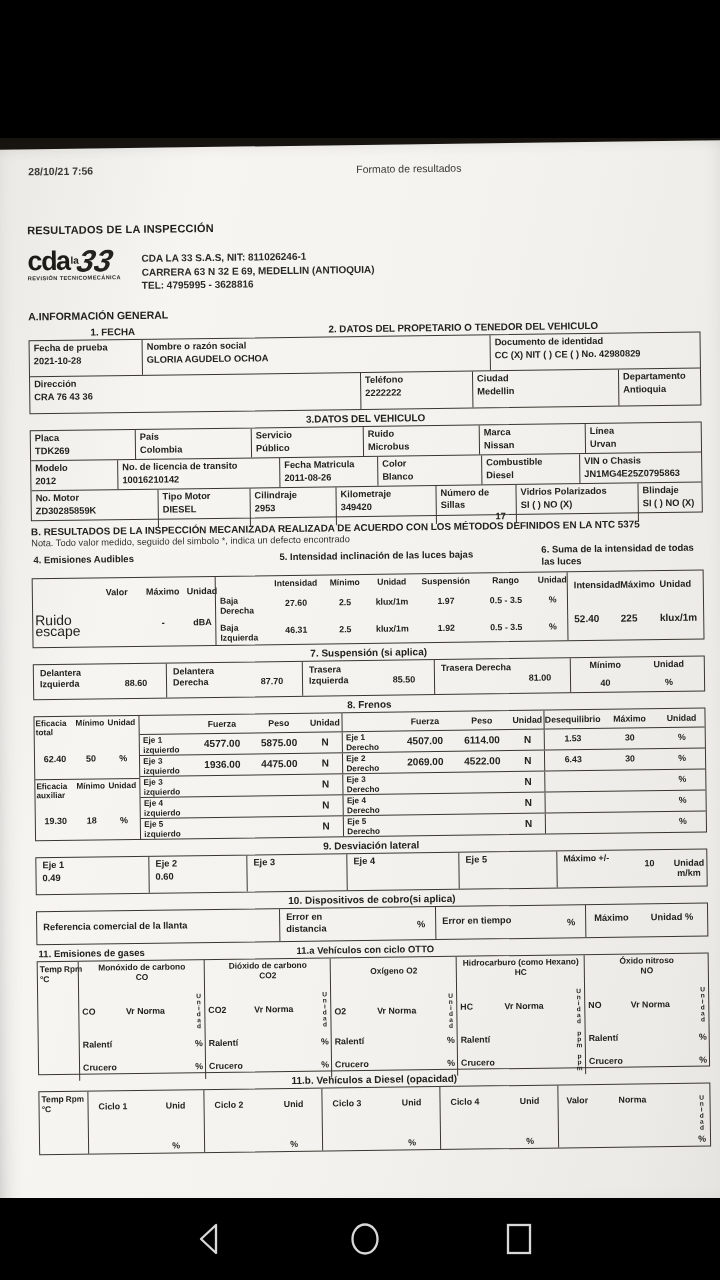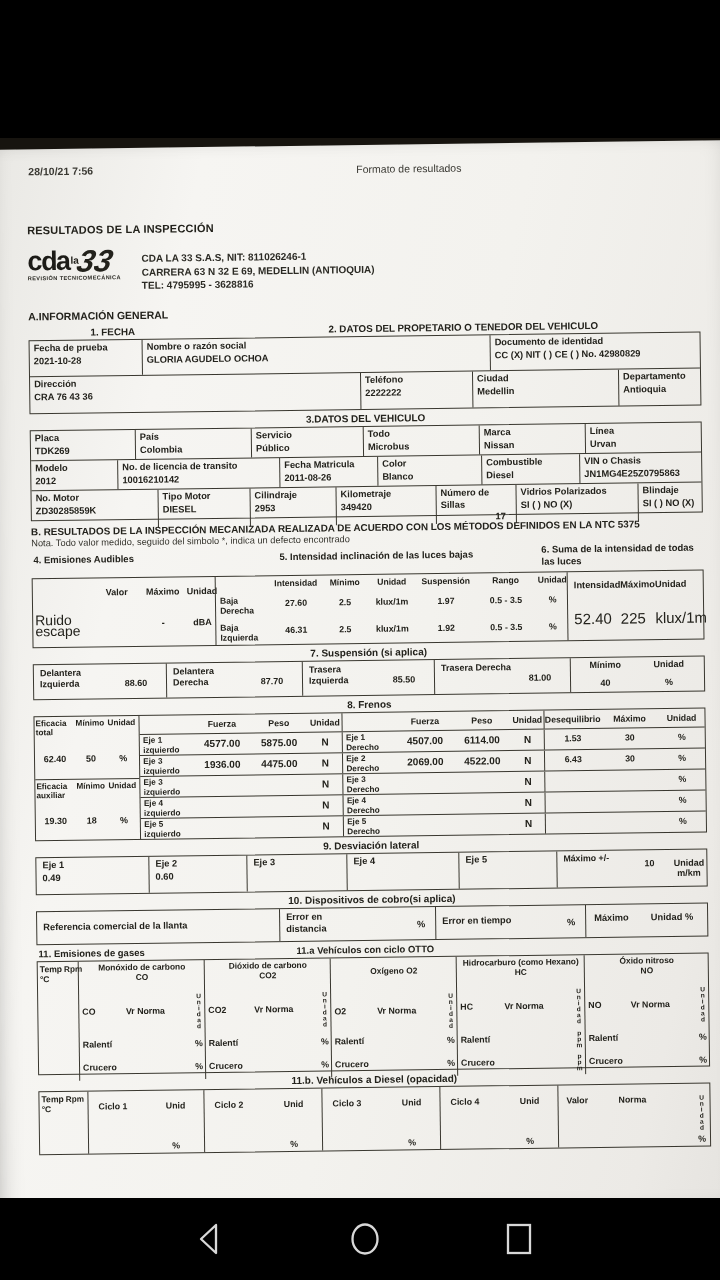--- a/index.html
+++ b/index.html
@@ -57,21 +57,21 @@
   .aud{display:grid;grid-template-columns:60px 44px 48px 1fr;padding:3px 2px;}
   .aud .h{font-size:9px;font-weight:bold;text-align:center;padding-top:6px;}
   .aud .rl{font-size:14px;font-weight:normal;padding-top:10px;line-height:11px;}
   .aud .v{font-size:9px;font-weight:bold;text-align:center;padding-top:14px;}
   .luc{display:grid;grid-template-columns:48px 56px 42px 52px 56px 64px 1fr;padding:2px 0 0 4px;}
   .luc .h{font-size:8.6px;font-weight:bold;text-align:center;}
   .luc .c{font-size:8.8px;font-weight:bold;text-align:center;padding-top:8px;}
   .luc .rl{font-size:8.6px;font-weight:bold;line-height:10px;padding-top:5px;}
   .sum{display:grid;grid-template-columns:1fr 1fr 1fr;padding:8px 4px 0 6px;}
   .sum .h{font-size:9.3px;font-weight:bold;}
-  .sum .v{font-size:15px;font-weight:normal;padding-top:7px;}
+  .sum .v{font-size:10px;font-weight:bold;padding-top:7px;}
   .susp{grid-template-columns:132px 136px 132px 136px 1fr;height:34px;}
   .sc{display:grid;grid-template-columns:1fr 56px;padding:3px 2px 0 6px;}
   .sc .l{font-size:9px;font-weight:bold;line-height:11px;}
   .sc .v{font-size:9px;font-weight:bold;align-self:center;text-align:center;}
   .smu{display:grid;grid-template-columns:1fr 62px;padding:2px 4px 0 2px;text-align:center;}
   .smu .h{font-size:9px;font-weight:bold;}
   .smu .v{font-size:9px;font-weight:bold;padding-top:3px;}
   
   .fren{display:flex;}
   .fr-left{width:106px;border-right:1px solid #39372f;display:flex;flex-direction:column;}
@@ -213,21 +213,21 @@
               </div>
             <div class="cell bl">
                 <div class="lbl">País</div>
                 <div class="val">Colombia</div>
               </div>
             <div class="cell bl">
                 <div class="lbl">Servicio</div>
                 <div class="val">Público</div>
               </div>
             <div class="cell bl">
-                <div class="lbl">Todo</div>
+                <div class="lbl">Ruido</div>
                 <div class="val">Microbus</div>
               </div>
             <div class="cell bl">
                 <div class="lbl">Marca</div>
                 <div class="val">Nissan</div>
               </div>
             <div class="cell bl">
                 <div class="lbl">Línea</div>
                 <div class="val">Urvan</div>
               </div>

